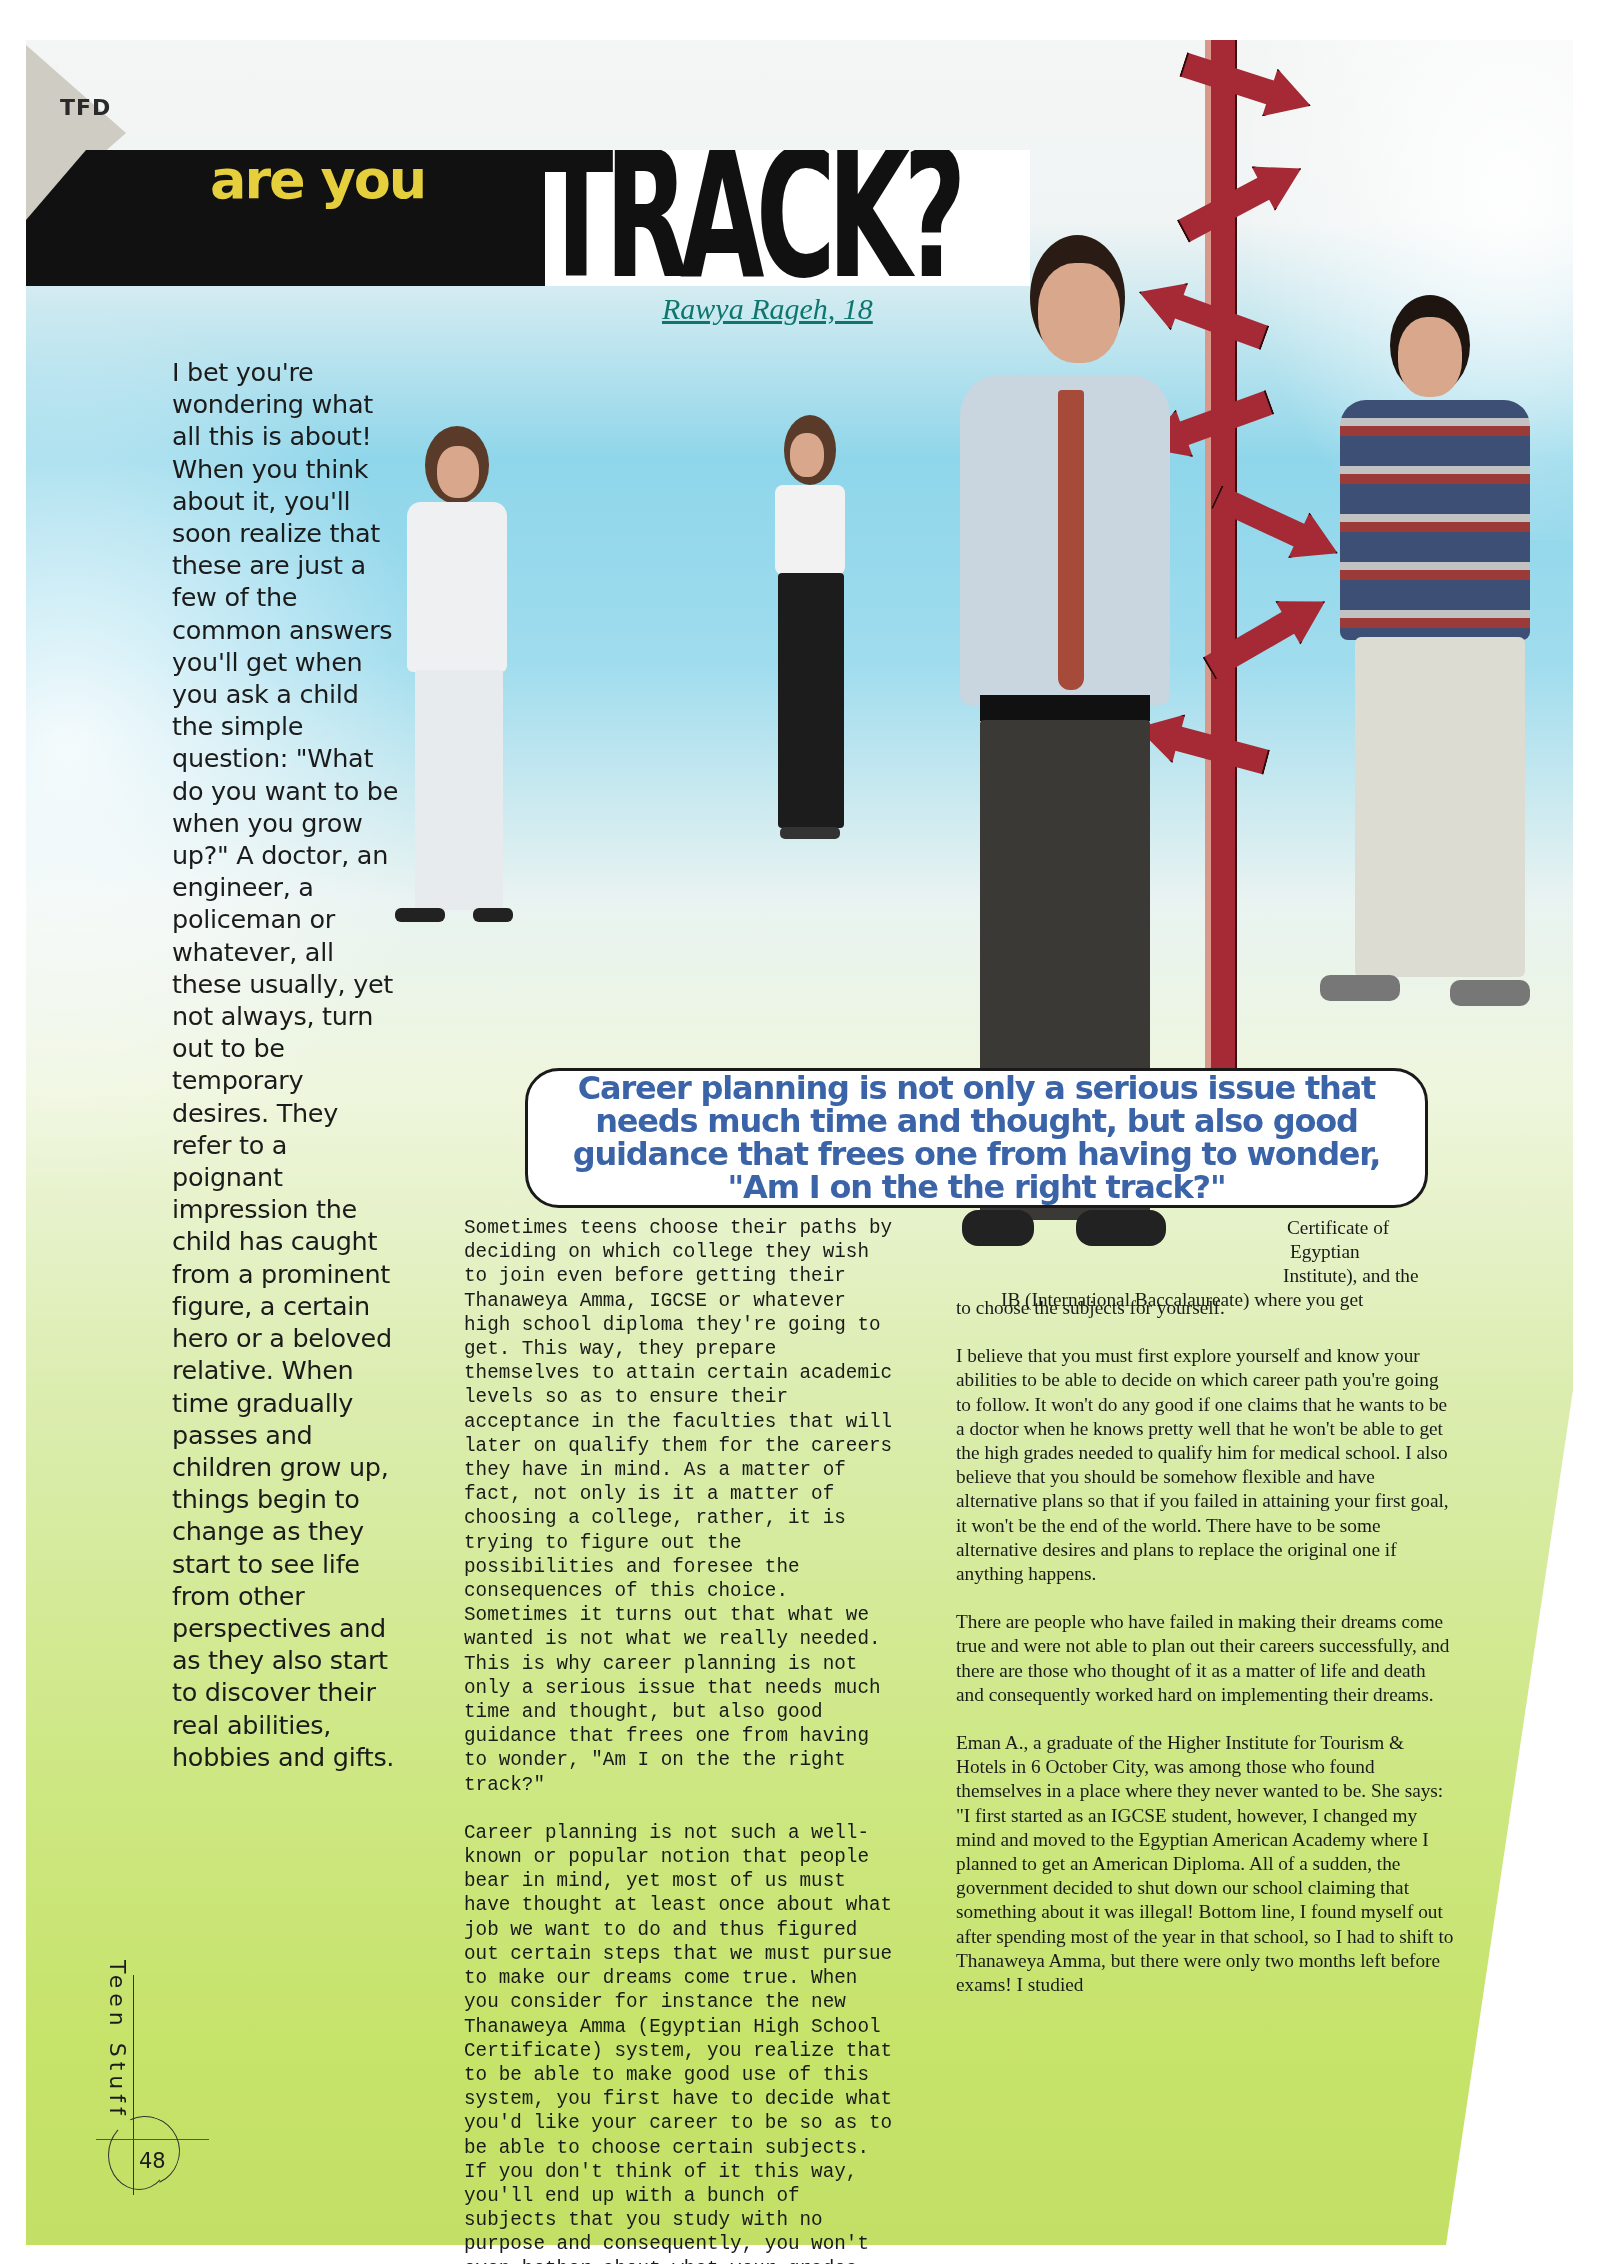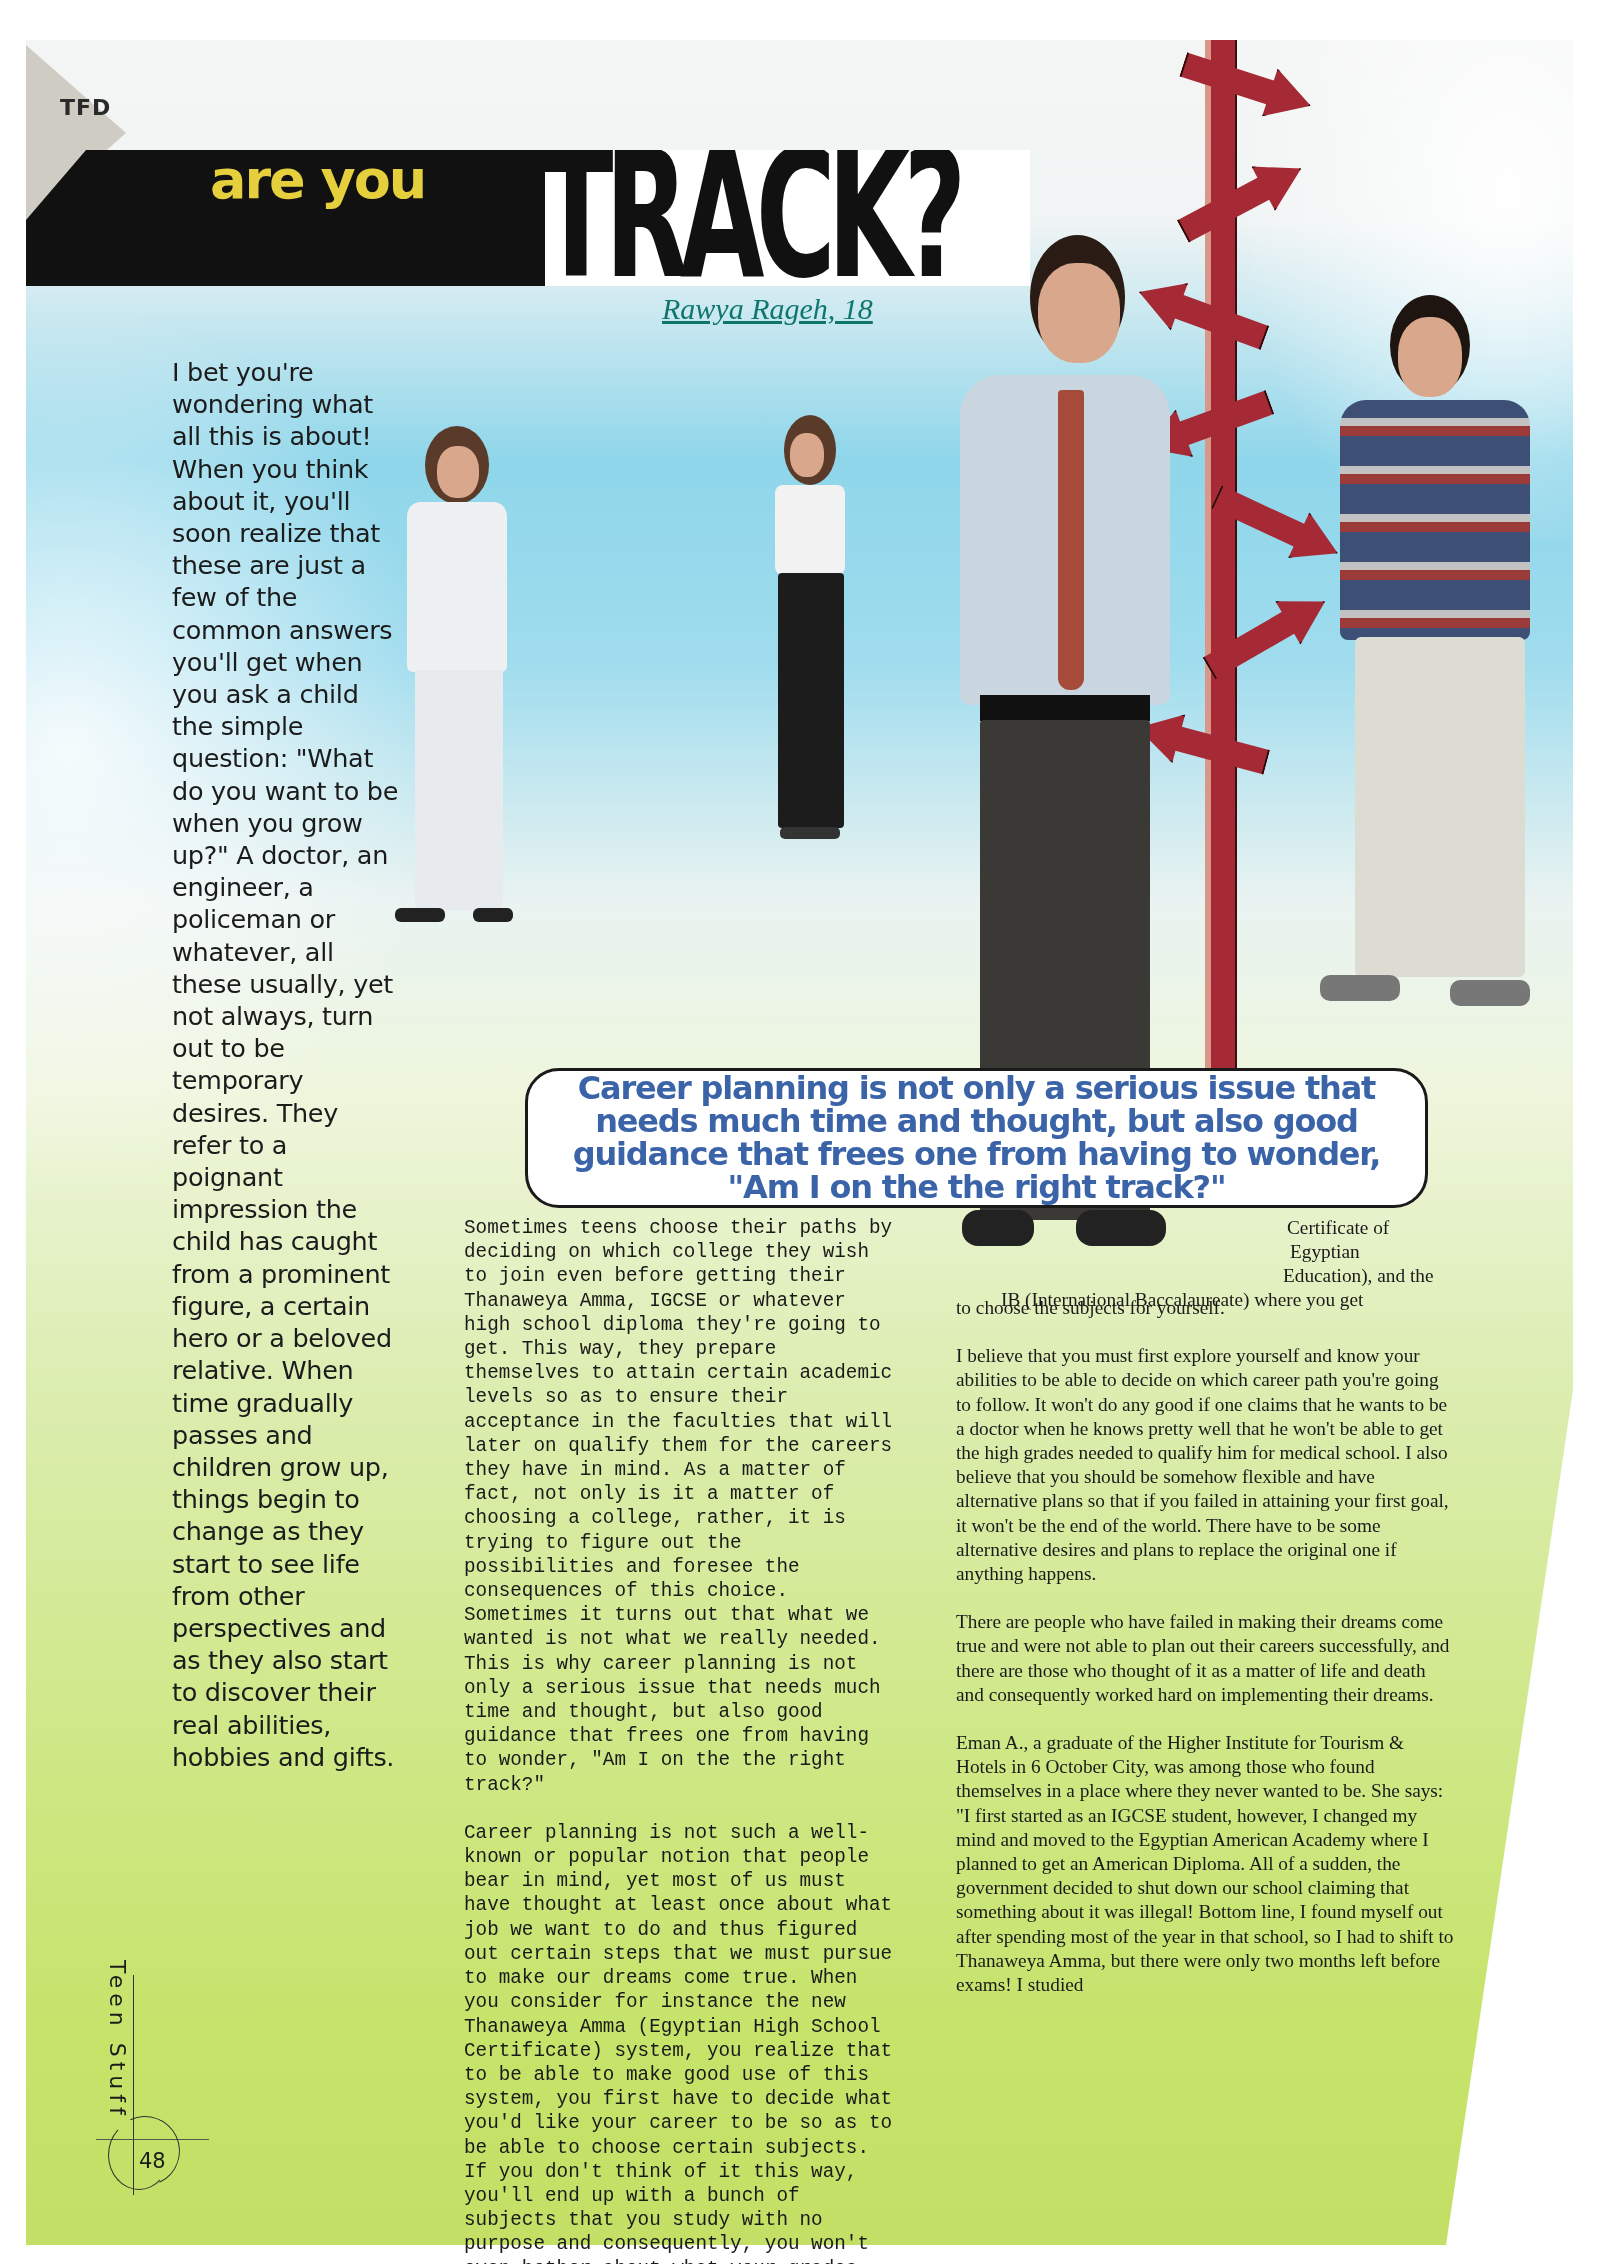--- a/index.html
+++ b/index.html
@@ -181,21 +181,21 @@
 </div>
 
 <div class="col col-mid">
   <p>Sometimes teens choose their paths by deciding on which college they wish to join even before getting their Thanaweya Amma, IGCSE or whatever high school diploma they're going to get. This way, they prepare themselves to attain certain academic levels so as to ensure their acceptance in the faculties that will later on qualify them for the careers they have in mind. As a matter of fact, not only is it a matter of choosing a college, rather, it is trying to figure out the possibilities and foresee the consequences of this choice. Sometimes it turns out that what we wanted is not what we really needed. This is why career planning is not only a serious issue that needs much time and thought, but also good guidance that frees one from having to wonder, "Am I on the the right track?"</p>
   <p>Career planning is not such a well-known or popular notion that people bear in mind, yet most of us must have thought at least once about what job we want to do and thus figured out  certain steps that we must pursue to make our dreams come true. When you consider for instance the new Thanaweya Amma (Egyptian High School Certificate) system, you realize that to be able to make good use of this system, you first have to decide what you'd like your career to be so as to be able to choose certain subjects. If you don't think of it this way, you'll end up with a bunch of subjects that you study with no purpose and consequently, you won't even bother about what your grades turn out to be. The same applies to the IGCSE (International General</p>
 </div>
 
 <div class="cert-wrap">
   <span class="cert-line">Certificate of</span>
   <span class="cert-line" style="padding-left:3px;">Egyptian</span>
-  <span class="cert-line" style="margin-left:-4px;">Education), and the</span>
+  <span class="cert-line" style="margin-left:-4px;">Institute), and the</span>
 </div>
 <div class="ib-line">IB (International Baccalaureate) where you get</div>
 
 <div class="col col-right">
   <p>to choose the subjects for yourself.</p>
   <p>I believe that you must first explore yourself and know your abilities to be able to decide on which career path you're going to follow. It won't do any good if one claims that he wants to be a doctor when he knows pretty well that he won't be able to get the high grades needed to qualify him for medical school. I also believe that you should be somehow flexible and have alternative plans so that if you failed in attaining your first goal, it won't be the end of the world. There have to be some alternative desires and plans to replace the original one if anything happens.</p>
   <p>There are people who have failed in making their dreams come true and were not able to plan out their careers successfully, and there are those who thought of it as a matter of life and death and consequently worked hard on implementing their dreams.</p>
   <p>Eman A., a graduate of the Higher Institute for Tourism &amp; Hotels in 6 October City, was among those who found themselves in a place where they never wanted to be. She says: "I first started as an IGCSE student, however, I changed my mind and moved to the Egyptian American Academy where I planned to get an American Diploma. All of a sudden, the government decided to shut down our school claiming that something about it was illegal! Bottom line, I found myself out after spending most of the year in that school, so I had to shift to Thanaweya Amma, but there were only two months left before exams! I studied</p>
 </div>
 

